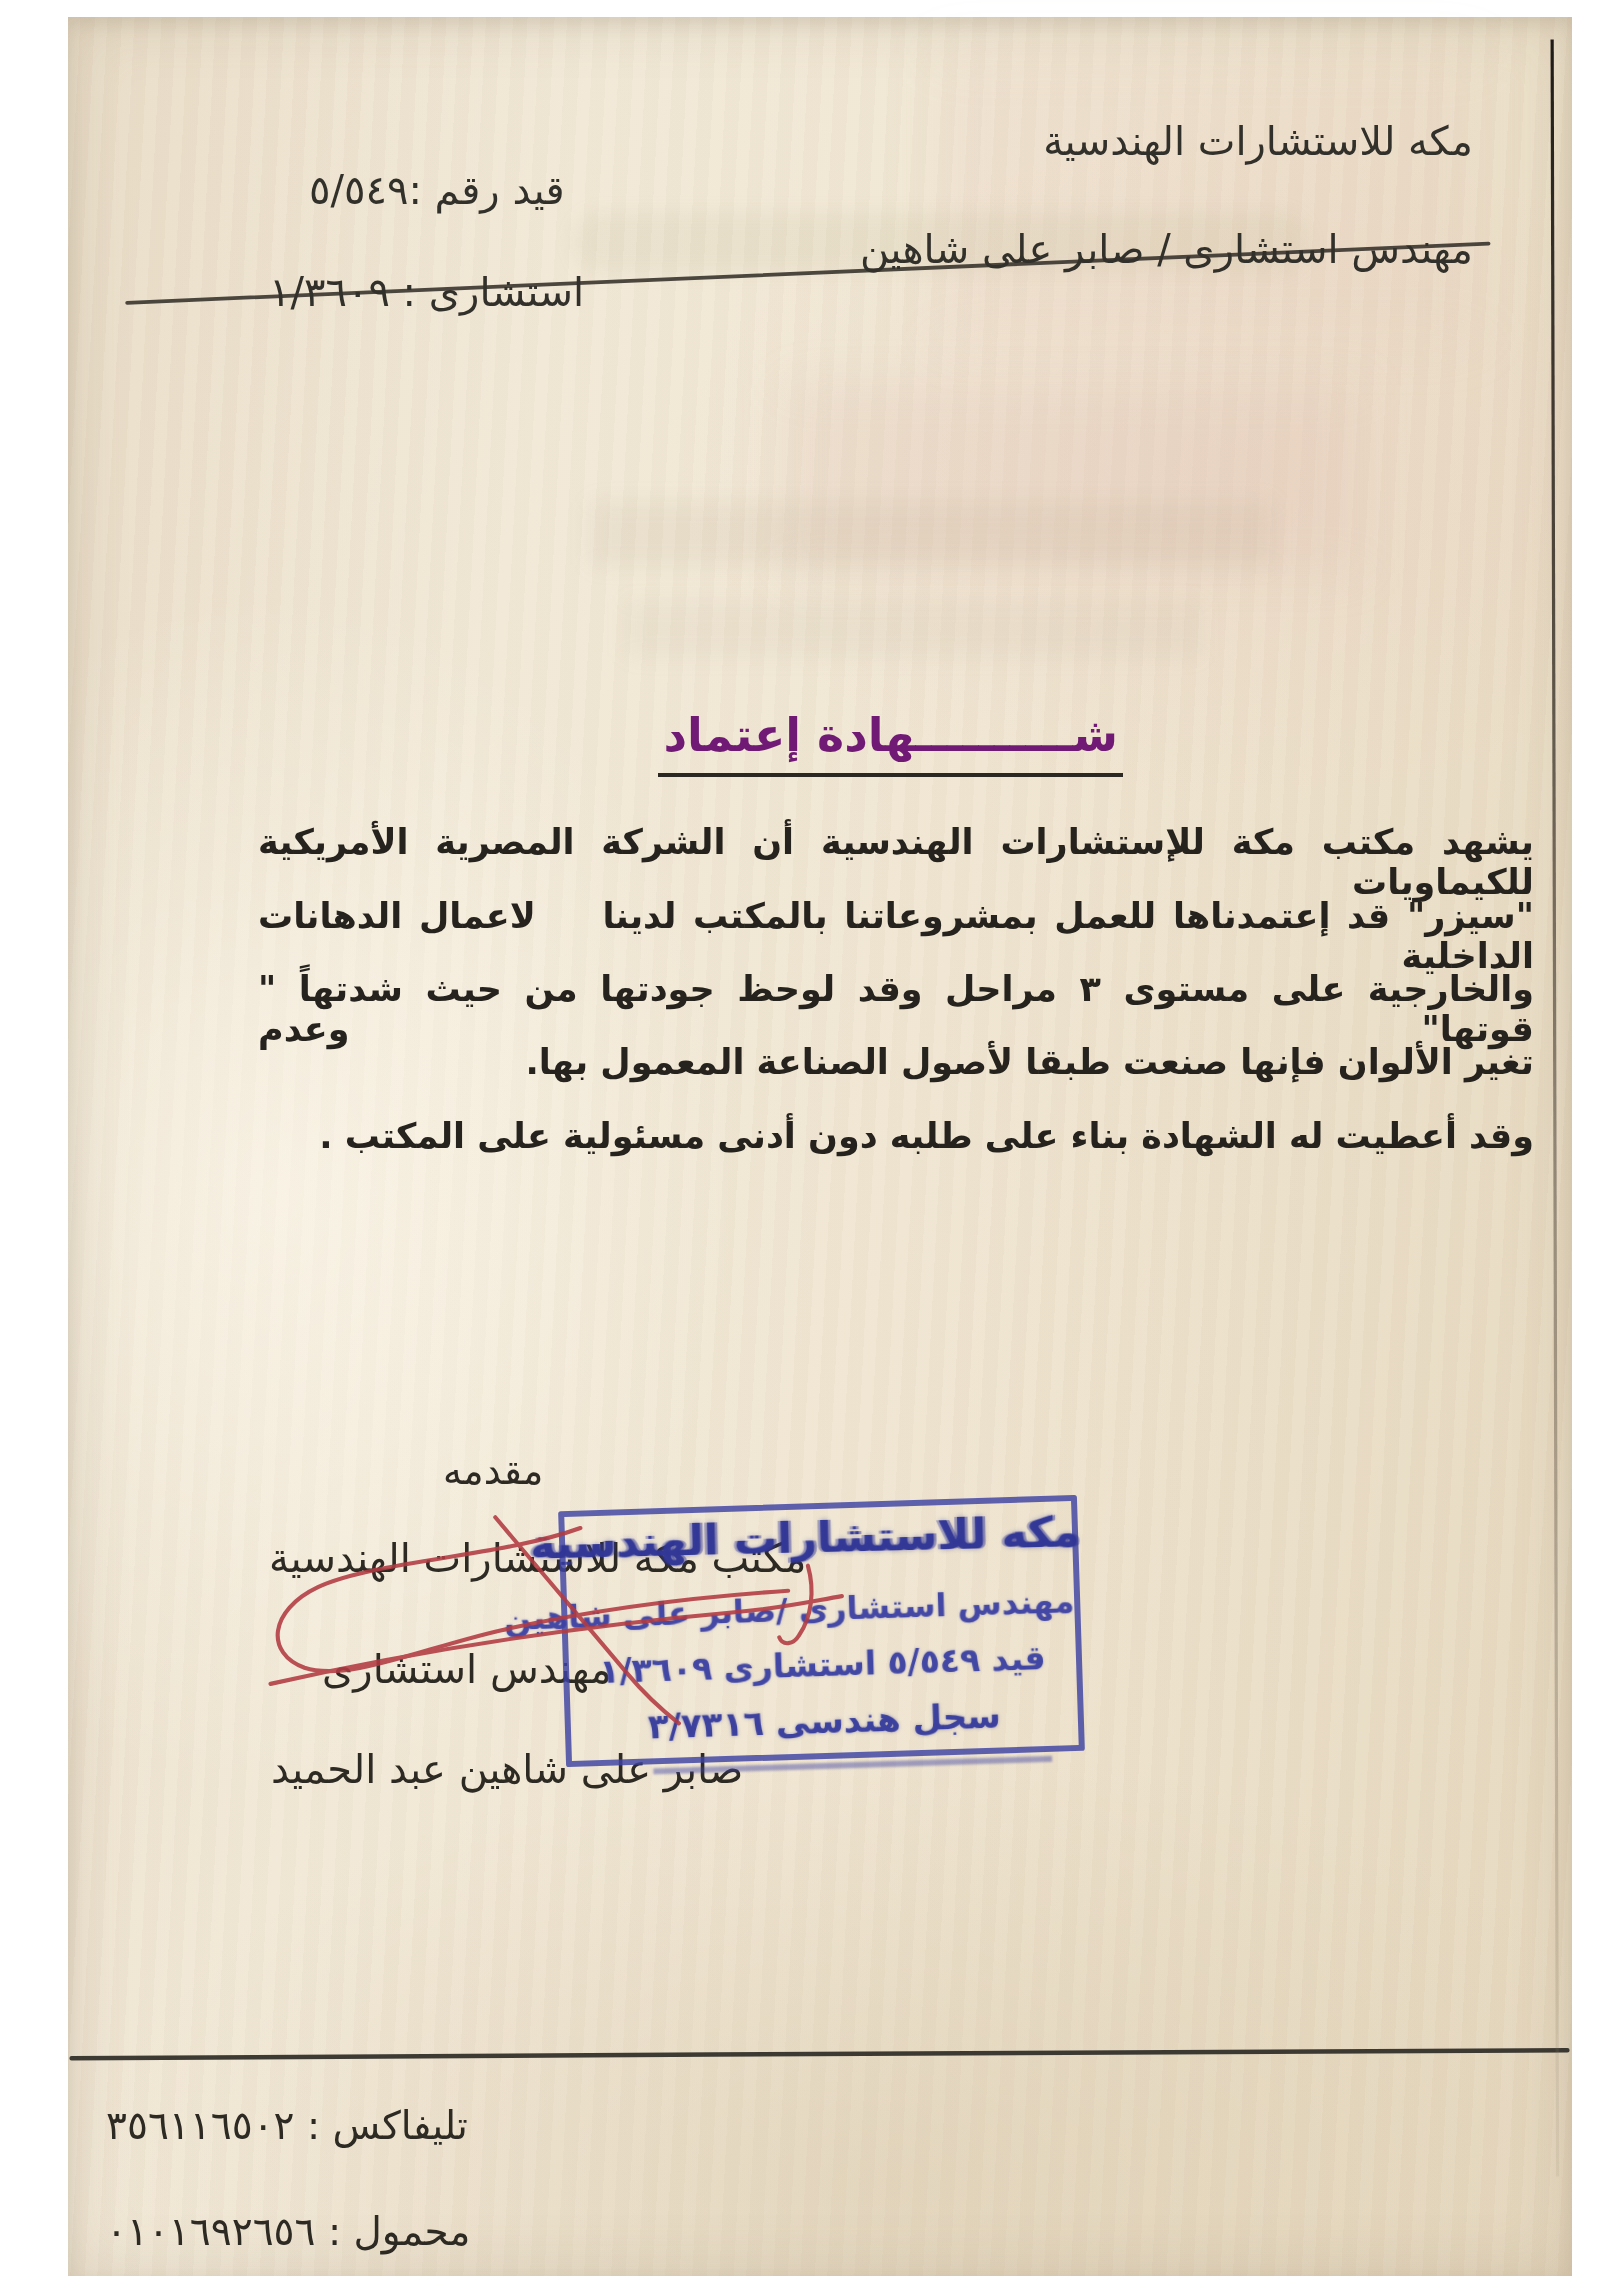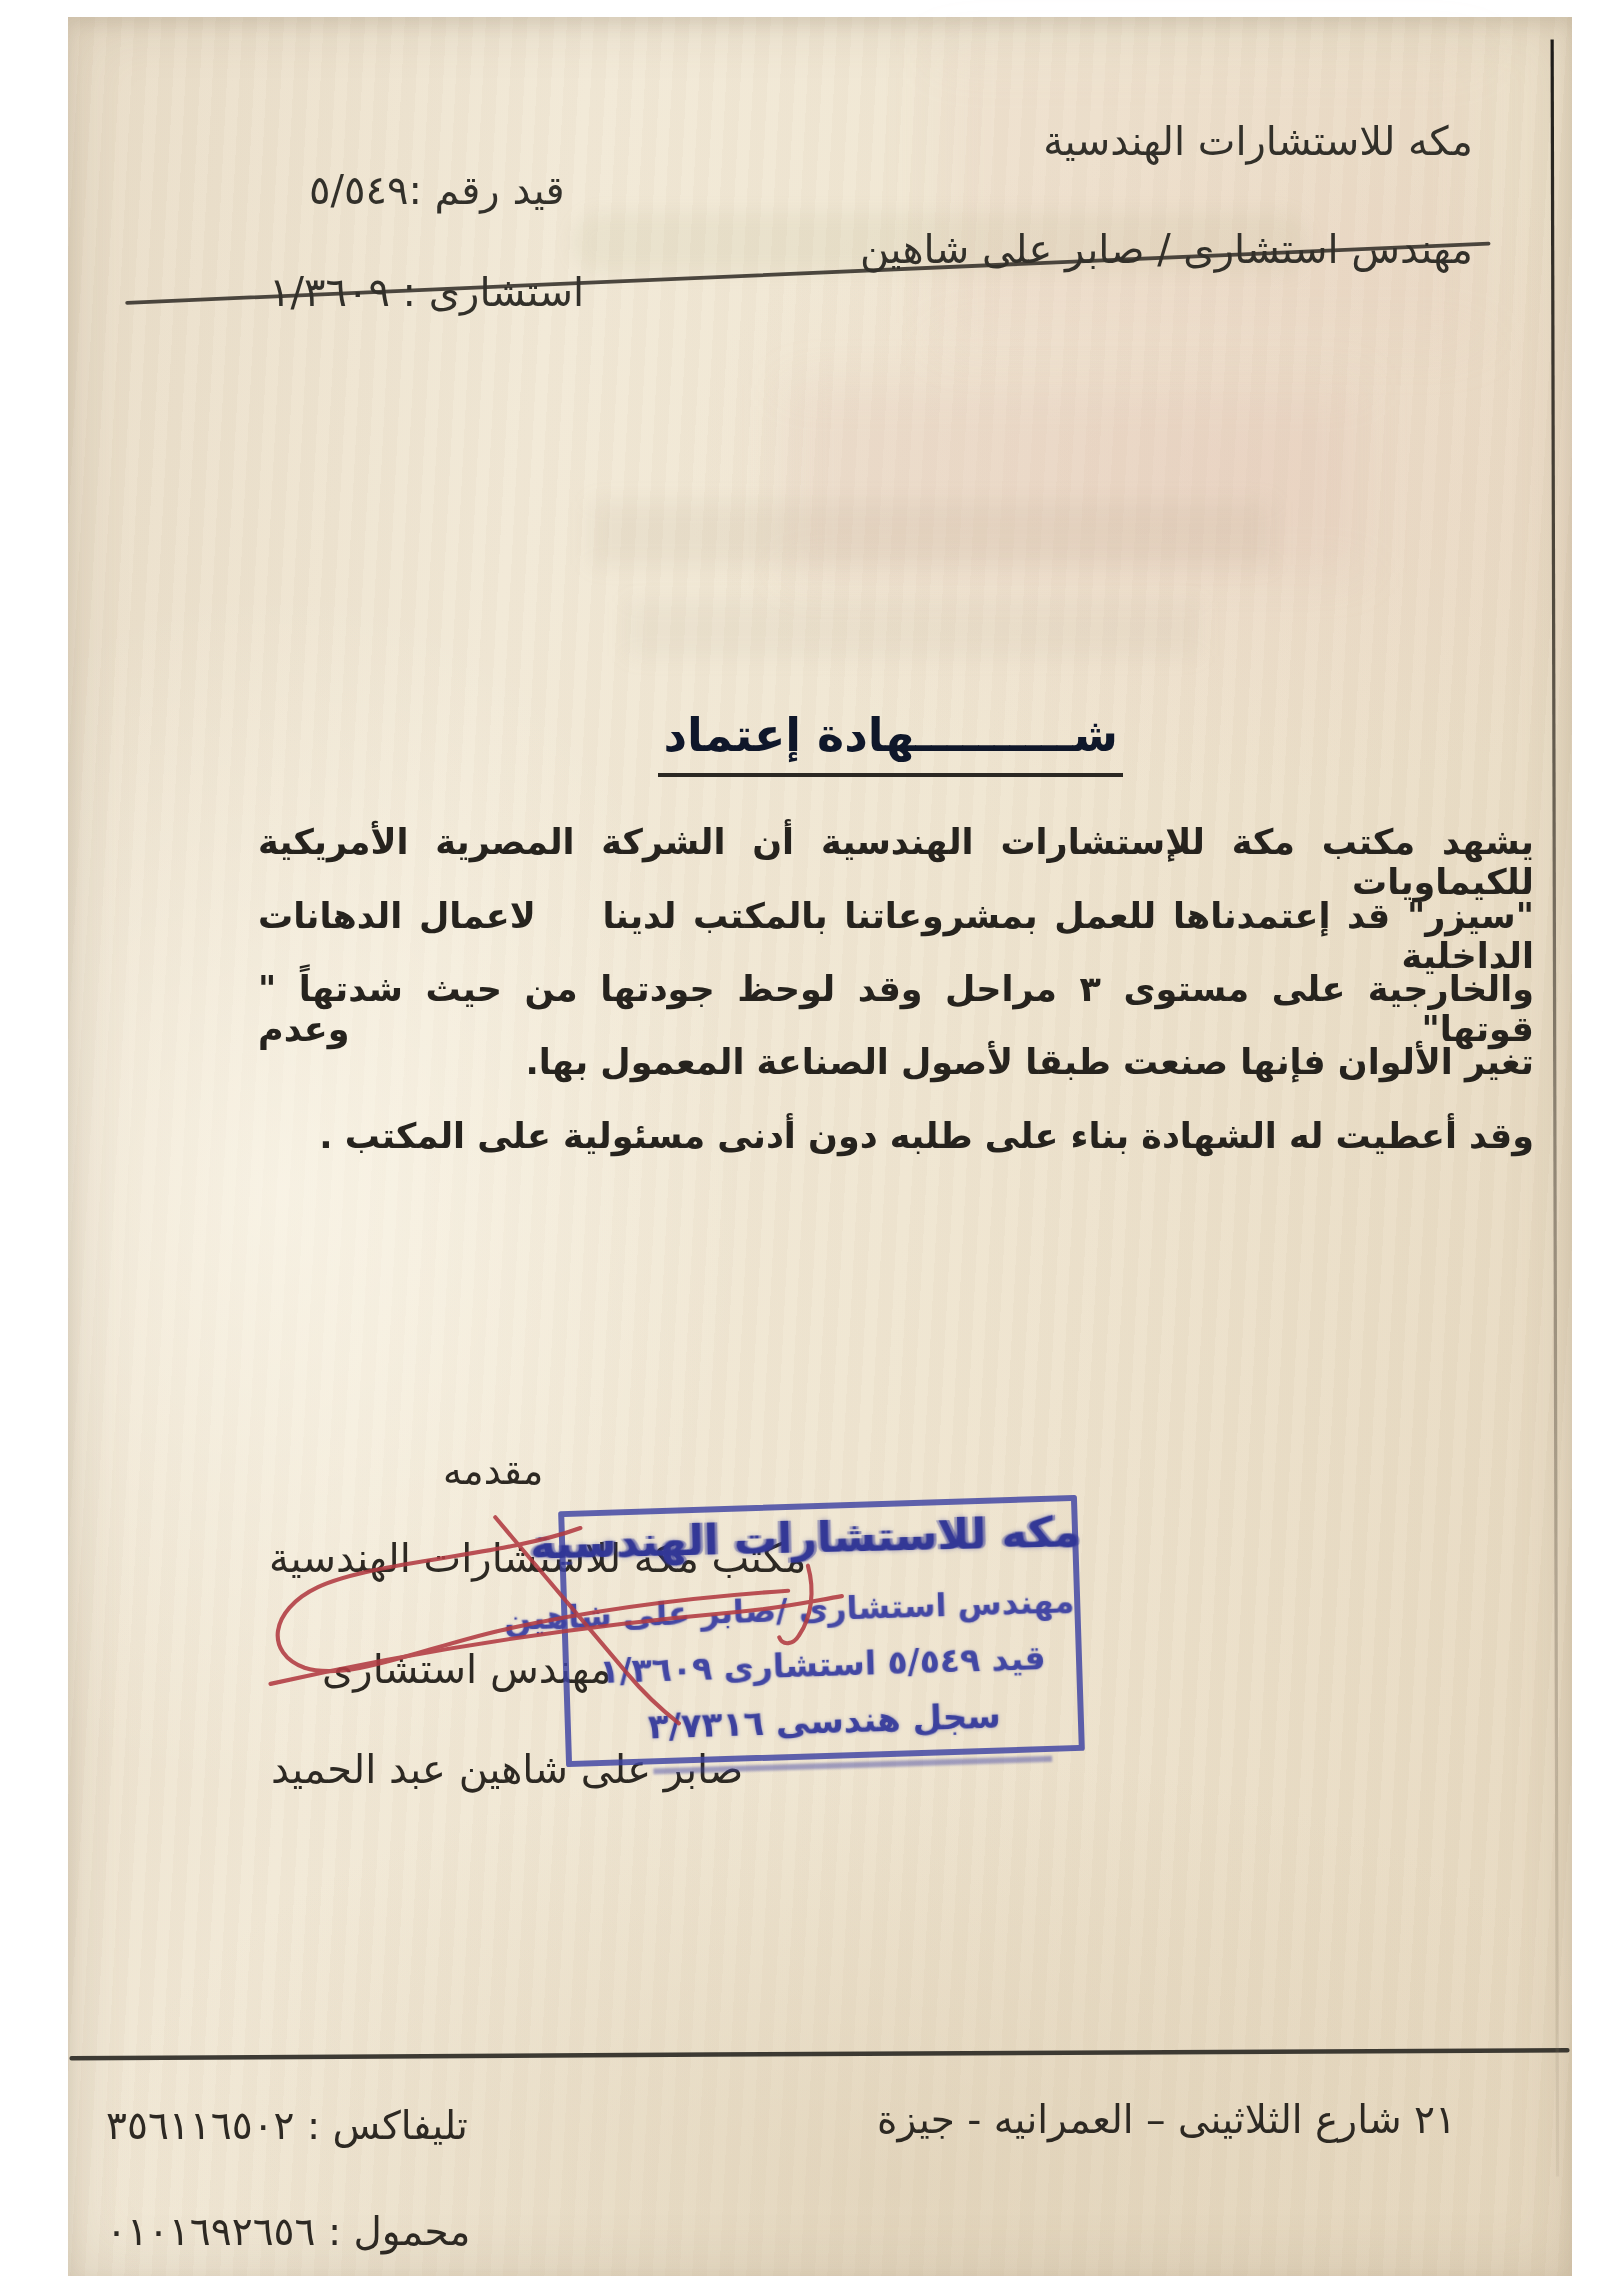--- a/index.html
+++ b/index.html
@@ -9,21 +9,21 @@
         background:
           radial-gradient(ellipse 806px 466px at 78% 20%, rgba(233,200,188,0.30), transparent 70%),
           radial-gradient(ellipse 627px 806px at 14% 52%, rgba(255,252,242,0.55), transparent 75%),
           radial-gradient(ellipse 1075px 582px at 55% 96%, rgba(210,192,162,0.40), transparent 75%),
           repeating-linear-gradient(93deg, rgba(255,255,255,0.03) 0 12.5px, rgba(140,120,90,0.03) 12.5px 27px),
           linear-gradient(100deg,#e9ddc8 0%,#f2e9d7 28%,#f0e6d2 55%,#e6d8bf 100%);
         box-shadow: inset 0 0 63px rgba(120,100,70,0.18), inset 0 7.2px 16px rgba(110,92,64,0.12);}
   .ghost{position:absolute;z-index:1;pointer-events:none;}
   .txt{position:absolute;direction:rtl;color:#2d2923;white-space:nowrap;z-index:4;}
   .hdr{font-size:40px;letter-spacing:0px;color:#32302a;}
-  .title{position:absolute;left:658px;top:708px;font-size:46px;font-weight:700;color:#0f172a;
+  .title{position:absolute;left:658px;top:708px;font-size:46px;font-weight:700;color:#701a75;
          direction:rtl;border-bottom:4.5px solid #2b2823;padding:0 5.4px 10.7px 5.4px;z-index:4;}
   .bline{position:absolute;left:258px;width:1276px;direction:rtl;font-weight:700;font-size:35px;
          color:#26231e;text-align:right;white-space:nowrap;z-index:4;}
   .bline.just{text-align:justify;text-align-last:justify;white-space:normal;}
   .stamp{position:absolute;left:562px;top:1503px;width:507px;height:244px;z-index:5;
          border:6.3px solid rgba(61,66,162,0.82);border-radius:2.7px;transform:rotate(-1.8deg);}
   .stampline{position:absolute;left:0;right:0;text-align:center;direction:rtl;color:#3d42a2;white-space:nowrap;}
   .s1{top:3.6px;font-size:42px;font-weight:700;color:rgba(48,54,150,0.95);filter:blur(0.4px);
       text-shadow:2.7px 0 0 rgba(48,54,150,0.45),-2.7px 0 0 rgba(48,54,150,0.35),0 0 5.4px rgba(48,54,150,0.45);
       transform:rotate(0.5deg) scaleX(1.03);}
@@ -95,18 +95,17 @@
 
   <svg class="svg-sig" width="1622" height="2293" viewBox="0 0 1811 2560">
     <g stroke="#b23b42" stroke-width="4.6" fill="none" stroke-linecap="round" opacity="0.88">
       <path d="M 648,1706 C 560,1738 420,1742 355,1772 C 300,1798 296,1846 340,1862 C 388,1878 472,1840 560,1820 C 680,1793 790,1782 880,1776"></path>
       <path d="M 553,1694 C 600,1750 660,1820 700,1868 C 720,1892 740,1910 758,1924"></path>
       <path d="M 302,1880 C 470,1842 640,1816 820,1800 C 870,1796 905,1788 940,1782"></path>
       <path d="M 902,1748 C 910,1776 906,1806 892,1826 C 886,1836 874,1838 870,1828"></path>
     </g>
   </svg>
 
-  <div class="txt" style="right:116px;top:2097px;font-size:39px;">٢١ شارع الثلاثينى – العمرانيه - جيزة</div>
   <div class="txt" style="left:106px;top:2087px;font-size:39px;margin-top:16px;">تليفاكس : ٣٥٦١١٦٥٠٢</div>
   <div class="txt" style="left:106px;top:2209px;font-size:39px;">محمول : ٠١٠١٦٩٢٦٥٦</div>
 
 </div>
 
 
 </body></html>

